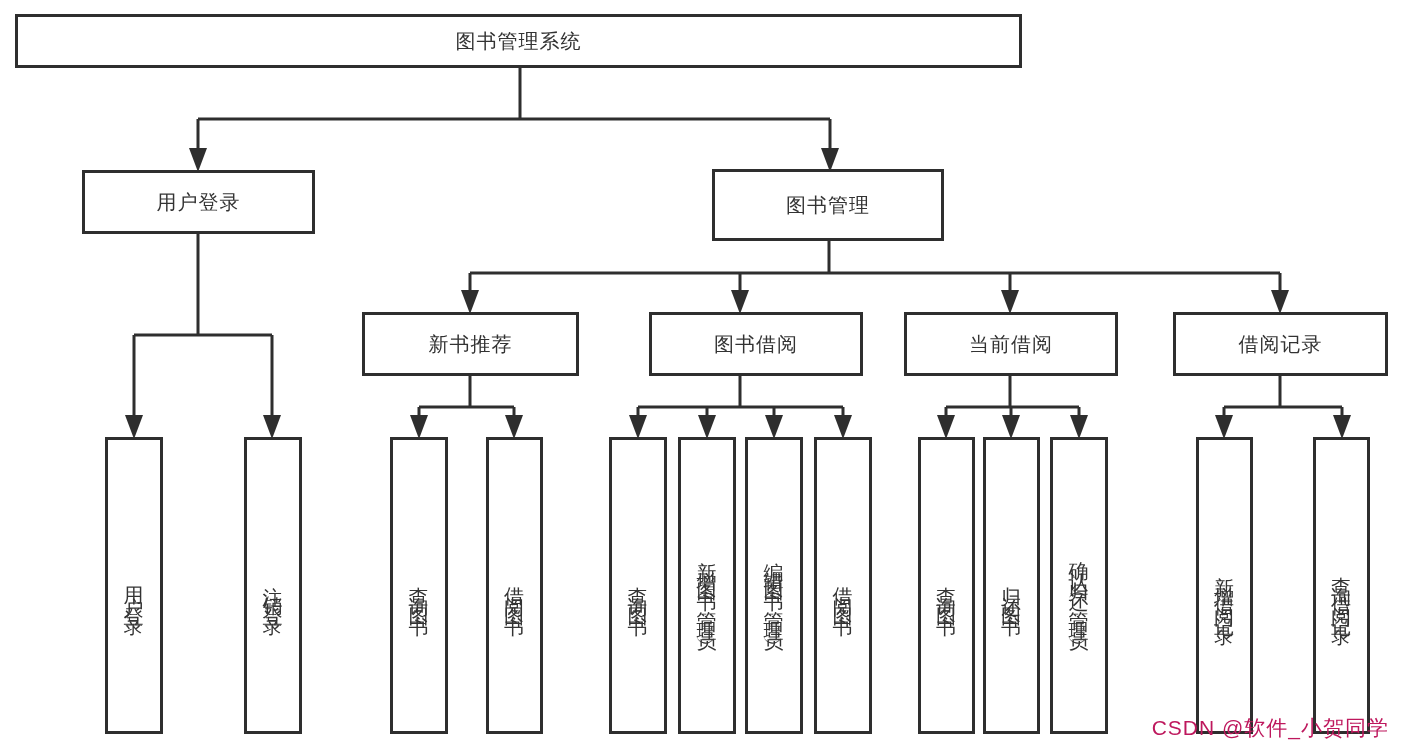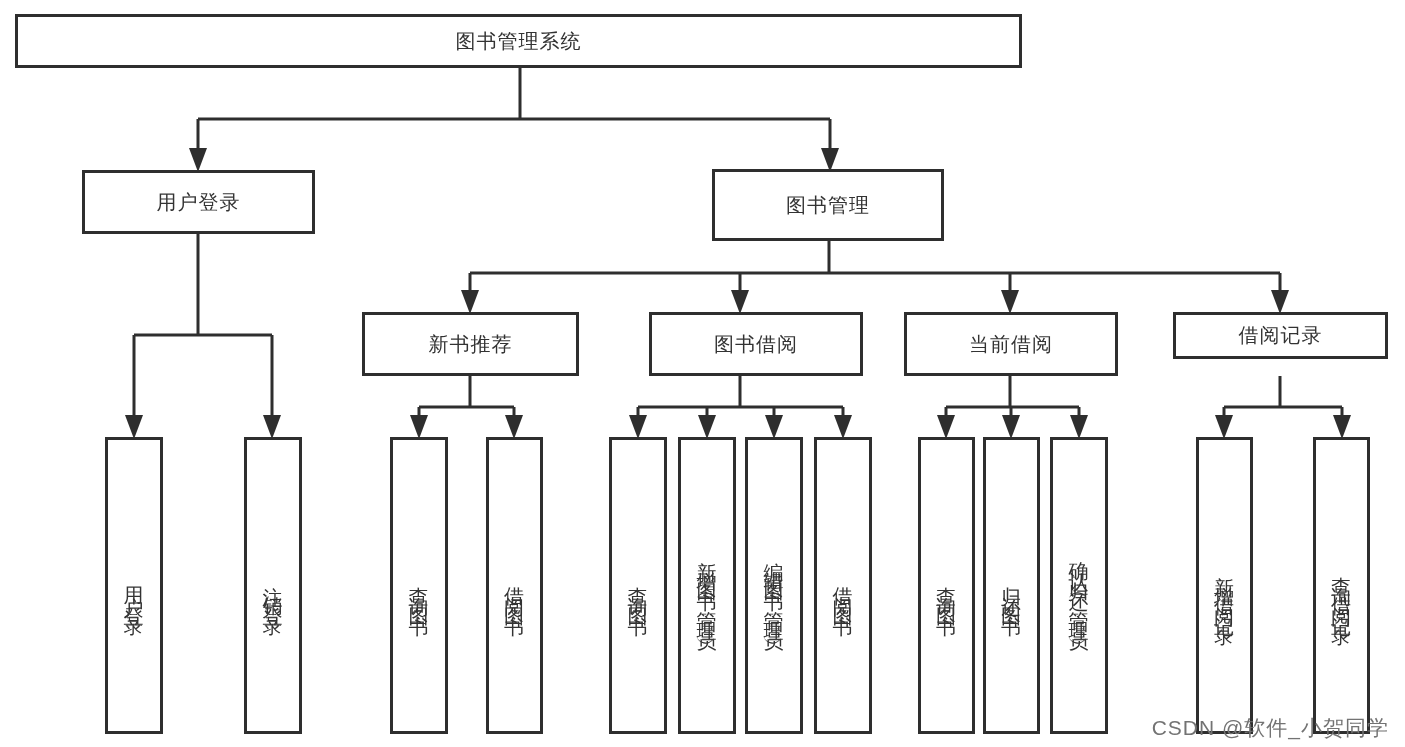--- a/index.html
+++ b/index.html
@@ -38,21 +38,21 @@
     writing-mode: vertical-rl;
     letter-spacing: 10px;
     line-height: 1;
     padding-top: 10px;
   }
   #watermark {
     position: absolute;
     right: 16px;
     top: 714px;
     font-size: 21px;
-    color: #737373;
+    color: #be185d;
     letter-spacing: 1px;
     white-space: nowrap;
     margin-left: 21px;
   }
 </style>
 </head>
 <body>
 
 <div id="canvas">
 
@@ -89,21 +89,21 @@
   </svg>
 
   <div class="box h" style="left:15px; top:14px; width:1007px; height:54px;">图书管理系统</div>
 
   <div class="box h" style="left:82px; top:170px; width:233px; height:64px;">用户登录</div>
   <div class="box h" style="left:712px; top:169px; width:232px; height:72px;">图书管理</div>
 
   <div class="box h" style="left:362px; top:312px; width:217px; height:64px;">新书推荐</div>
   <div class="box h" style="left:633px; top:312px; width:214px; height:64px;margin-left:16px;">图书借阅</div>
   <div class="box h" style="left:904px; top:312px; width:214px; height:64px;">当前借阅</div>
-  <div class="box h" style="left:1173px; top:312px; width:215px; height:47px;font-family:Liberation Mono, monospace;">借阅记录</div>
+  <div class="box h" style="left:1173px; top:312px; width:215px; height:64px;font-family:Liberation Mono, monospace;">借阅记录</div>
 
   <div class="box v" style="left:105px; top:437px; width:58px; height:297px;">
     <span class="vtext">用户登录</span>
   </div>
   <div class="box v" style="left:244px; top:437px; width:58px; height:297px;">
     <span class="vtext">注销登录</span>
   </div>
 
   <div class="box v" style="left:390px; top:437px; width:58px; height:297px;">
     <span class="vtext">查询图书</span>

